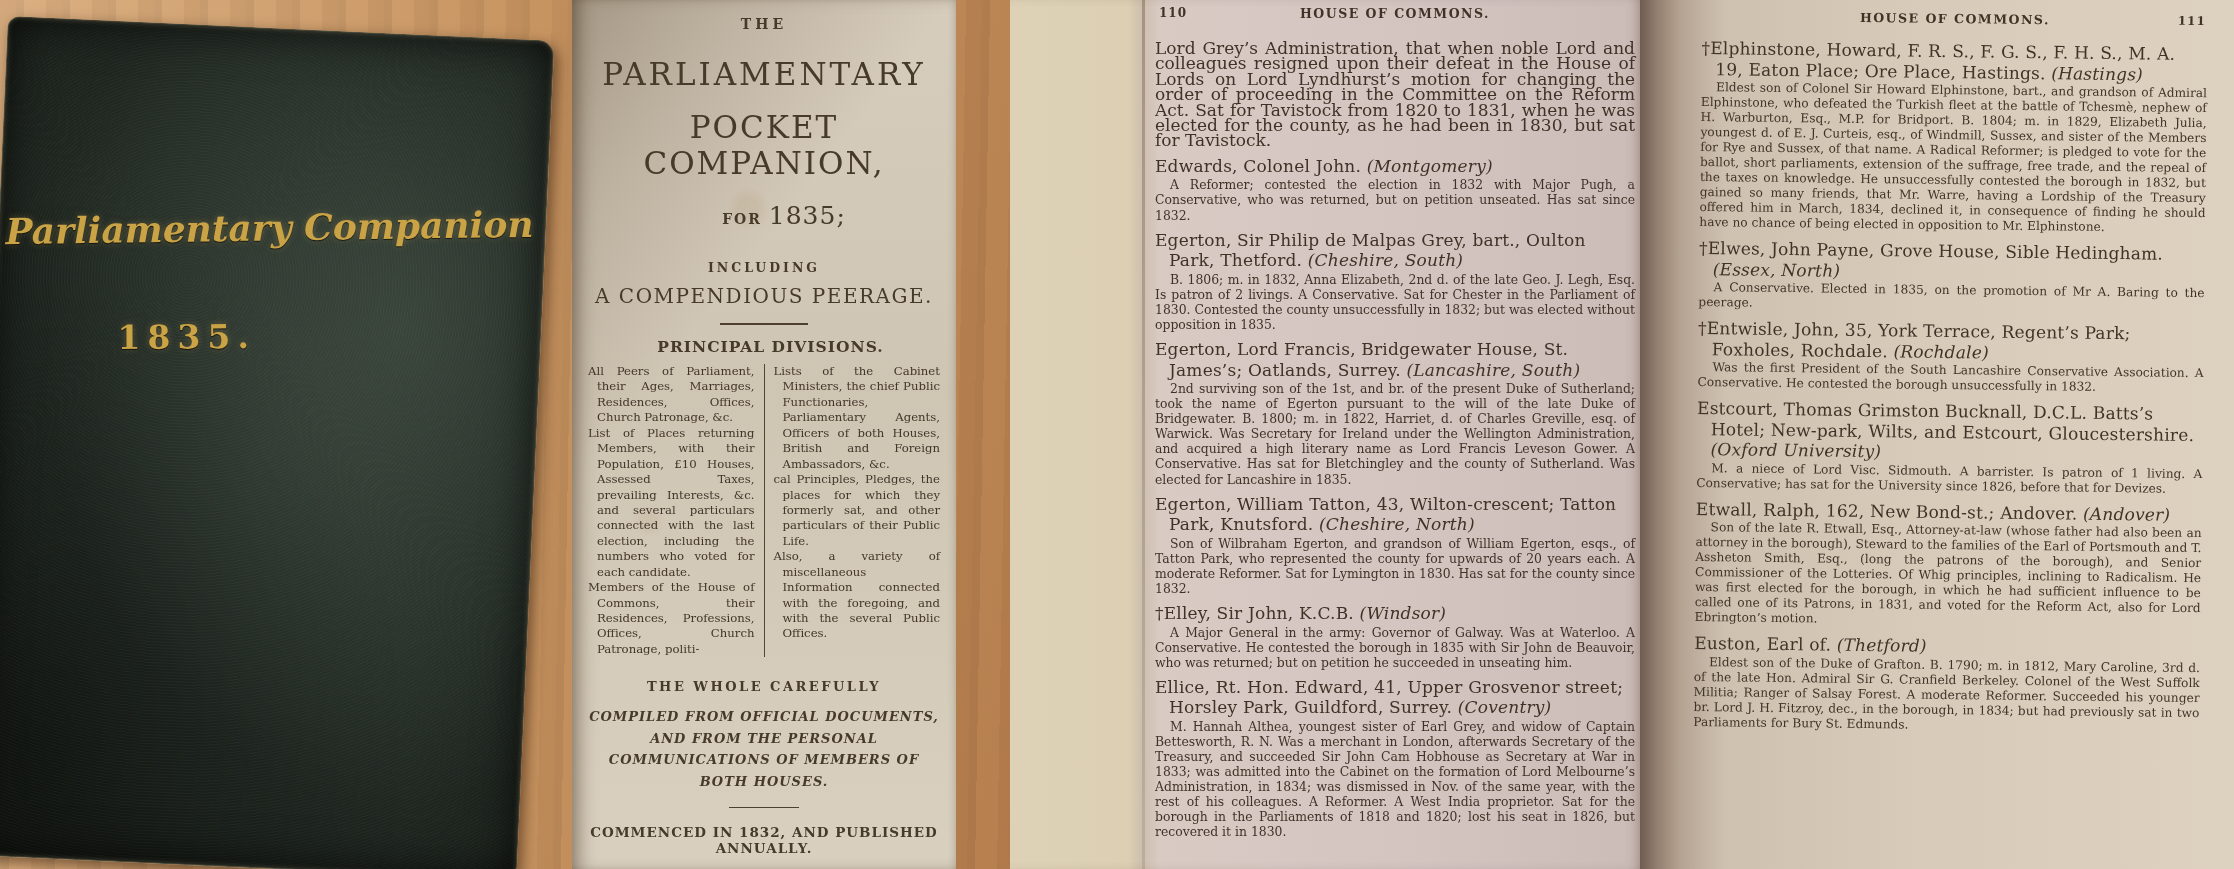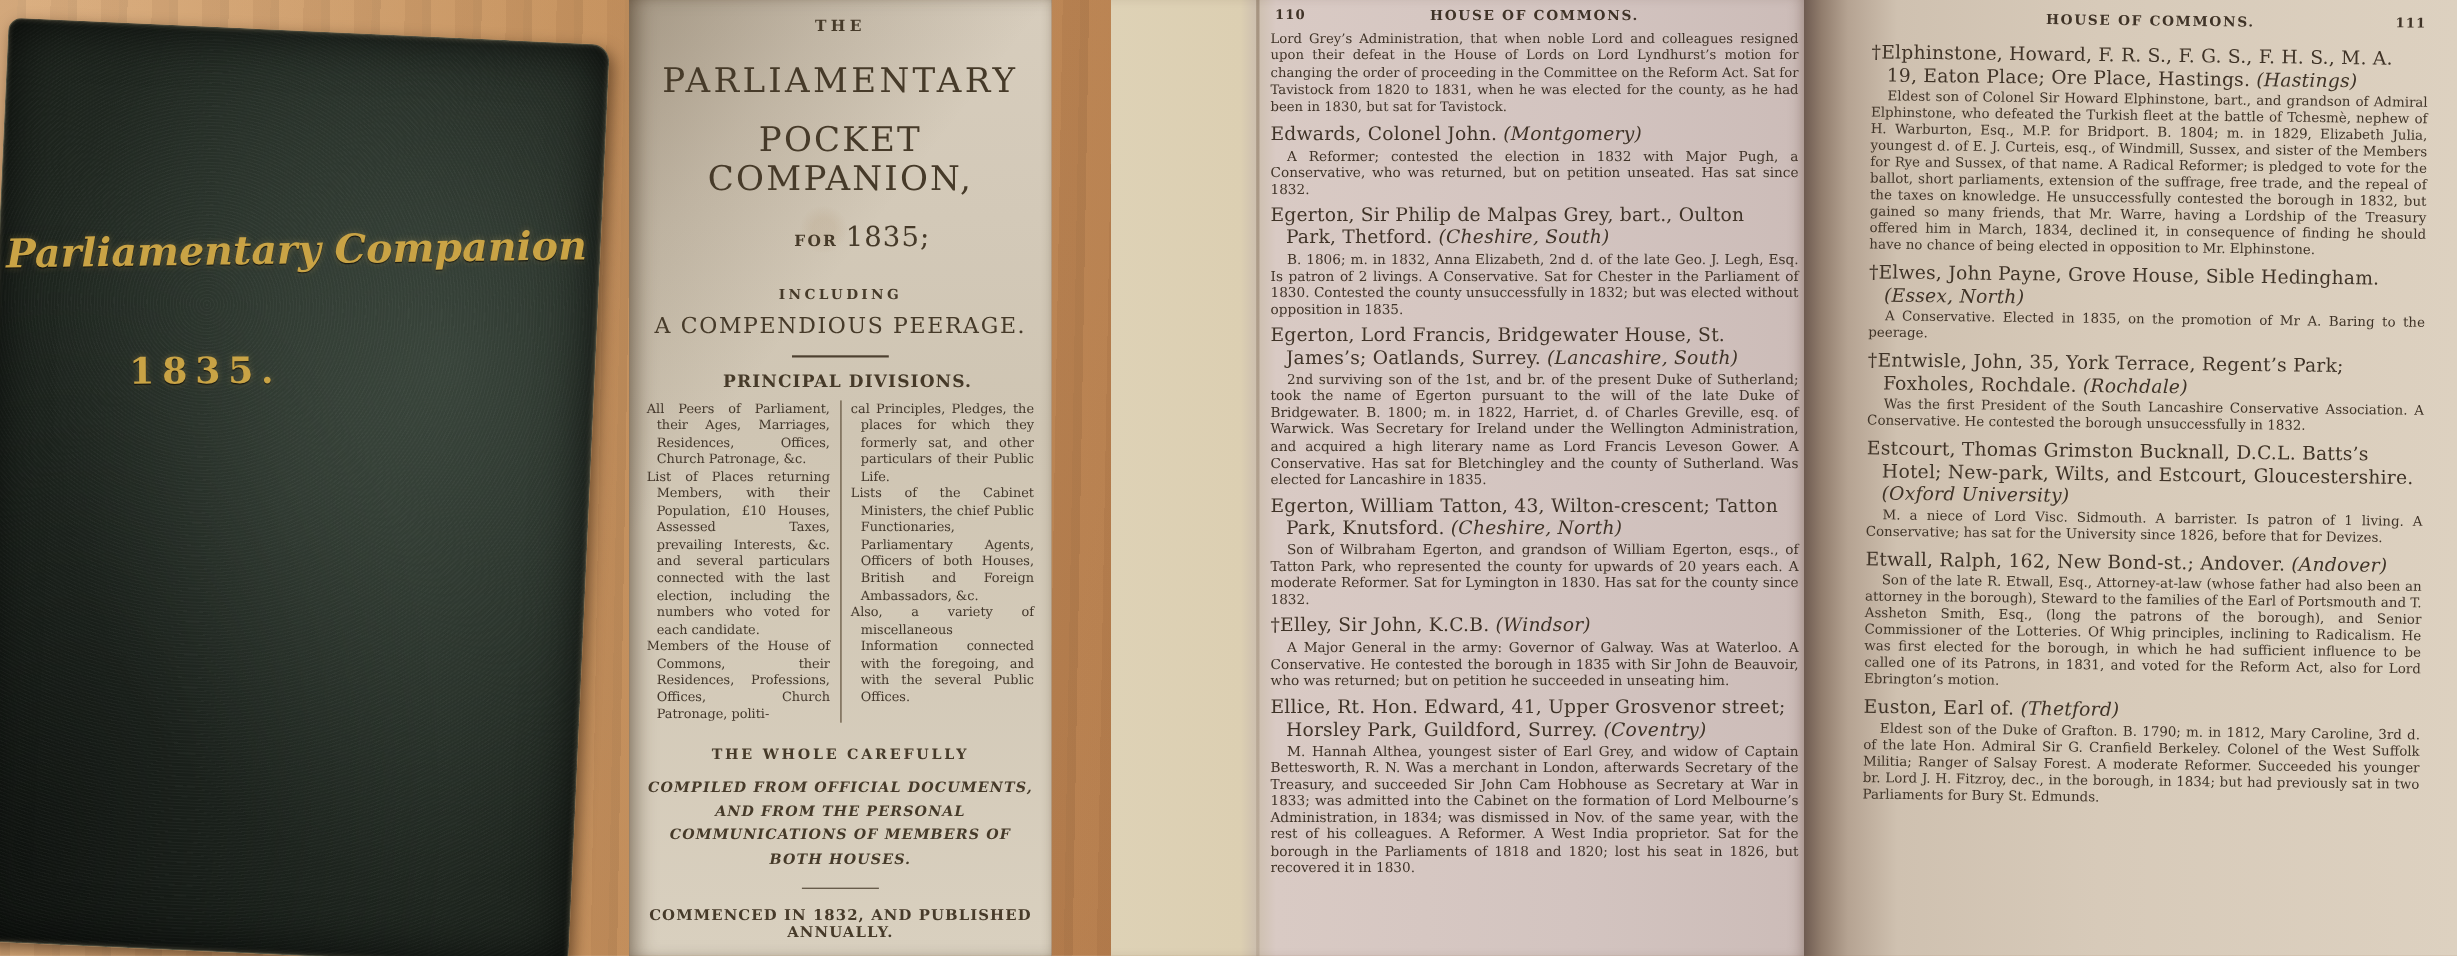--- a/index.html
+++ b/index.html
@@ -81,21 +81,21 @@
     background:linear-gradient(90deg,#6e5b51 0,#917d6d 16px,#b5a392 40px,#cfc1b0 85px,#d7cab9 45%,#ddd1c0 100%);
   }
   .page-content{position:absolute;color:#3f3327;}
   .p110-content{left:145px;top:6px;width:480px;}
   .p111-content{left:62px;top:8px;width:506px;transform:rotate(0.7deg);transform-origin:top left;}
   .page-header{position:relative;height:22px;font-size:14px;font-weight:bold;letter-spacing:1px;}
   .page-number{position:absolute;top:0;font-size:12px;text-align:right;}
   .page-number.left{left:4px;}
   .page-number.right{right:2px;}
   .running-header{position:absolute;left:0;right:0;text-align:center;font-size:12.5px;letter-spacing:1.5px;}
-  .continuation{margin-top:0;font-size:12px;line-height:15.4px;text-align:justify;}
+  .continuation{margin-top:13px;font-size:17px;line-height:15.4px;text-align:justify;}
   .entry{margin-top:7px;}
   .entry-head{font-size:17px;line-height:20.5px;text-indent:-14px;padding-left:14px;letter-spacing:.2px;}
   .entry-const{font-style:italic;}
   .entry-body{margin-top:1px;font-size:12.4px;line-height:15.1px;text-align:justify;text-indent:15px;}
   .p111-content .entry{margin-top:8px;}
   .p111-content .entry-body{font-size:12.2px;line-height:15px;}
 </style>
 </head>
 <body>
 
@@ -116,22 +116,22 @@
   <div class="tp-subtitle">A COMPENDIOUS PEERAGE.</div>
   <hr class="tp-rule">
   <div class="tp-divhead">PRINCIPAL DIVISIONS.</div>
   <div class="tp-columns">
     <div class="tp-col left">
       <p>All Peers of Parliament, their Ages, Marriages, Residences, Offices, Church Patronage, &amp;c.</p>
       <p>List of Places returning Members, with their Population, £10 Houses, Assessed Taxes, prevailing Interests, &amp;c. and several particulars connected with the last election, including the numbers who voted for each candidate.</p>
       <p>Members of the House of Commons, their Residences, Professions, Offices, Church Patronage, politi-</p>
     </div>
     <div class="tp-col right">
+      <p>Lists of the Cabinet Ministers, the chief Public Functionaries, Parliamentary Agents, Officers of both Houses, British and Foreign Ambassadors, &amp;c.</p>
       <p>cal Principles, Pledges, the places for which they formerly sat, and other particulars of their Public Life.</p>
-      <p>Lists of the Cabinet Ministers, the chief Public Functionaries, Parliamentary Agents, Officers of both Houses, British and Foreign Ambassadors, &amp;c.</p>
       <p>Also, a variety of miscellaneous Information connected with the foregoing, and with the several Public Offices.</p>
     </div>
   </div>
   <div class="tp-whole">THE WHOLE CAREFULLY</div>
   <div class="tp-compiled">COMPILED FROM OFFICIAL DOCUMENTS, AND FROM THE PERSONAL COMMUNICATIONS OF MEMBERS OF BOTH HOUSES.</div>
   <hr class="tp-rule thin">
   <div class="tp-commenced">COMMENCED IN 1832, AND PUBLISHED ANNUALLY.</div>
   <div class="tp-city">LONDON:</div>
   <div class="tp-publisher">PRINTED FOR WHITTAKER &amp; CO.</div>
   <div class="tp-street">AVE-MARIA LANE.</div>

